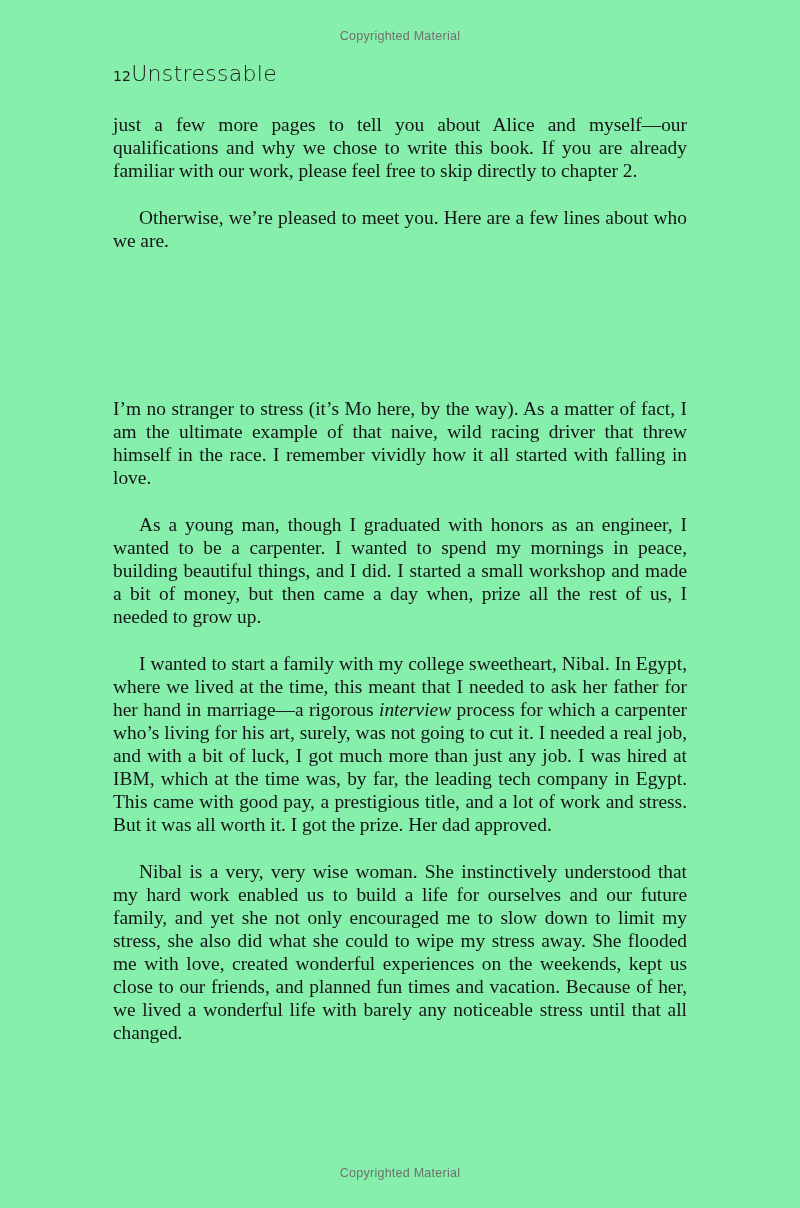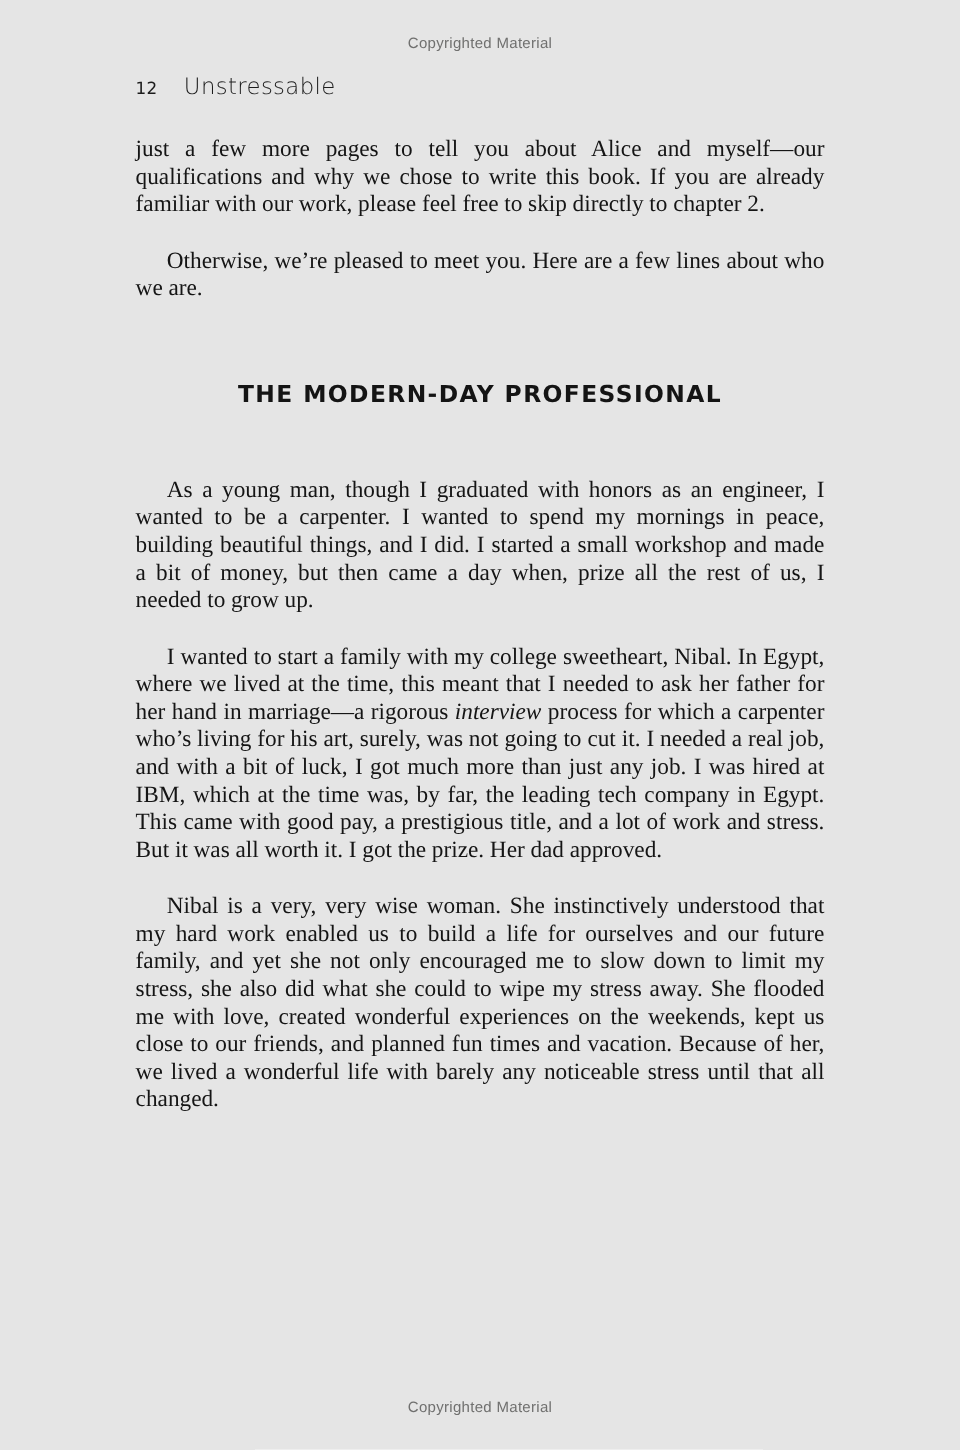--- a/index.html
+++ b/index.html
@@ -17,21 +17,21 @@
     font-family: "Liberation Serif", "DejaVu Serif", serif;
     color: #1a1a1a;
     -webkit-font-smoothing: antialiased;
   }
 
   .page {
     position: absolute;
     inset: 0;
     width: 800px;
     height: 1208px;
-    background: #e5e5e5;
+    background: #86efac;
   }
 
   
   .watermark {
     position: absolute;
     left: 0;
     width: 800px;
     text-align: center;
     font-family: "Liberation Sans", "DejaVu Sans", sans-serif;
     font-size: 12.5px;
@@ -53,24 +53,23 @@
     color: #1c1c1c;
     white-space: nowrap;
     justify-content: flex-end;
   }
   .folio {
     font-size: 14px;
     font-weight: 400;
     letter-spacing: 0.2px;
   }
   .book-title {
-    font-size: 19px;
+    font-size: 22px;
     font-weight: 300;
     letter-spacing: 0.3px;
-    margin-left: 22px;
   }
 
   
   .text-column {
     position: absolute;
     left: 113px;
     top: 113px;
     width: 574px;
   }
 
@@ -128,24 +127,24 @@
   <div class="running-head">
     <span class="folio">12</span>
     <span class="book-title">Unstressable</span>
   </div>
 
   <div class="text-column">
     <p class="body-text">just a few more pages to tell you about Alice and myself—our qualifications and why we chose to write this book. If you are already familiar with our work, please feel free to skip directly to chapter 2.</p>
     <p class="body-text indent last-line-left">Otherwise, we’re pleased to meet you. Here are a few lines about who we are.</p>
   </div>
 
-  <h2 class="section-heading">The Modern-Day Professional</h2>
 
   <div class="block-after-heading">
 
+    <p class="body-text last-line-left">I’m no stranger to stress (it’s Mo here, by the way). As a matter of fact, I am the ultimate example of that naive, wild racing driver that threw himself in the race. I remember vividly how it all started with falling in love.</p>
 
     <p class="body-text indent last-line-left">As a young man, though I graduated with honors as an engineer, I wanted to be a carpenter. I wanted to spend my mornings in peace, building beautiful things, and I did. I started a small workshop and made a bit of money, but then came a day when, prize all the rest of us, I needed to grow up.</p>
 
     <p class="body-text indent last-line-left"><span>I wanted to start a family with my college sweetheart, Nibal. In Egypt, where we lived at the time, this meant that I needed to ask her father for her hand in marriage—a rigorous </span><em>interview</em><span> process for which a carpenter who’s living for his art, surely, was not going to cut it. I needed a real job, and with a bit of luck, I got much more than just any job. I was hired at IBM, which at the time was, by far, the leading tech company in Egypt. This came with good pay, a prestigious title, and a lot of work and stress. But it was all worth it. I got the prize. Her dad approved.</span></p>
 
     <p class="body-text indent last-line-left">Nibal is a very, very wise woman. She instinctively understood that my hard work enabled us to build a life for ourselves and our future family, and yet she not only encouraged me to slow down to limit my stress, she also did what she could to wipe my stress away. She flooded me with love, created wonderful experiences on the weekends, kept us close to our friends, and planned fun times and vacation. Because of her, we lived a wonderful life with barely any noticeable stress until that all changed.</p>
 
 
   </div>
 

